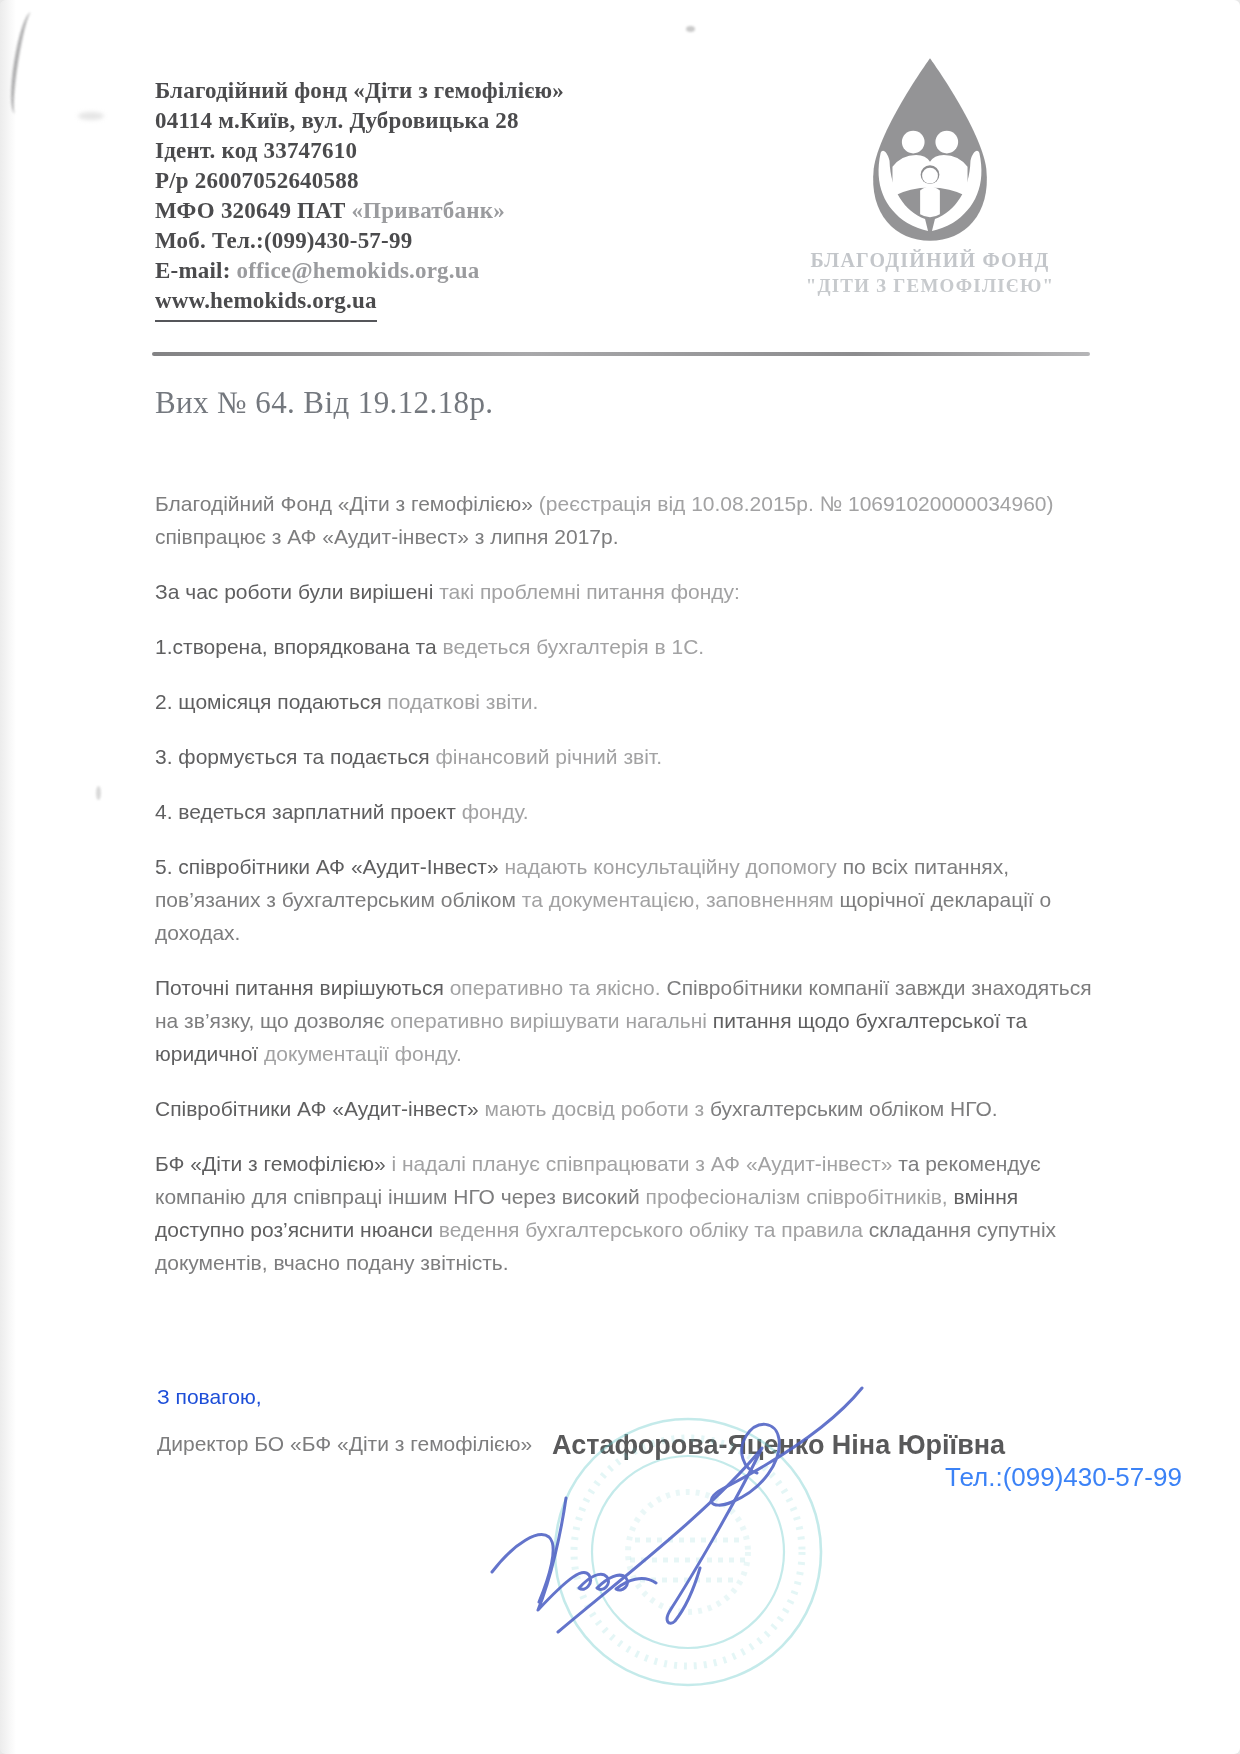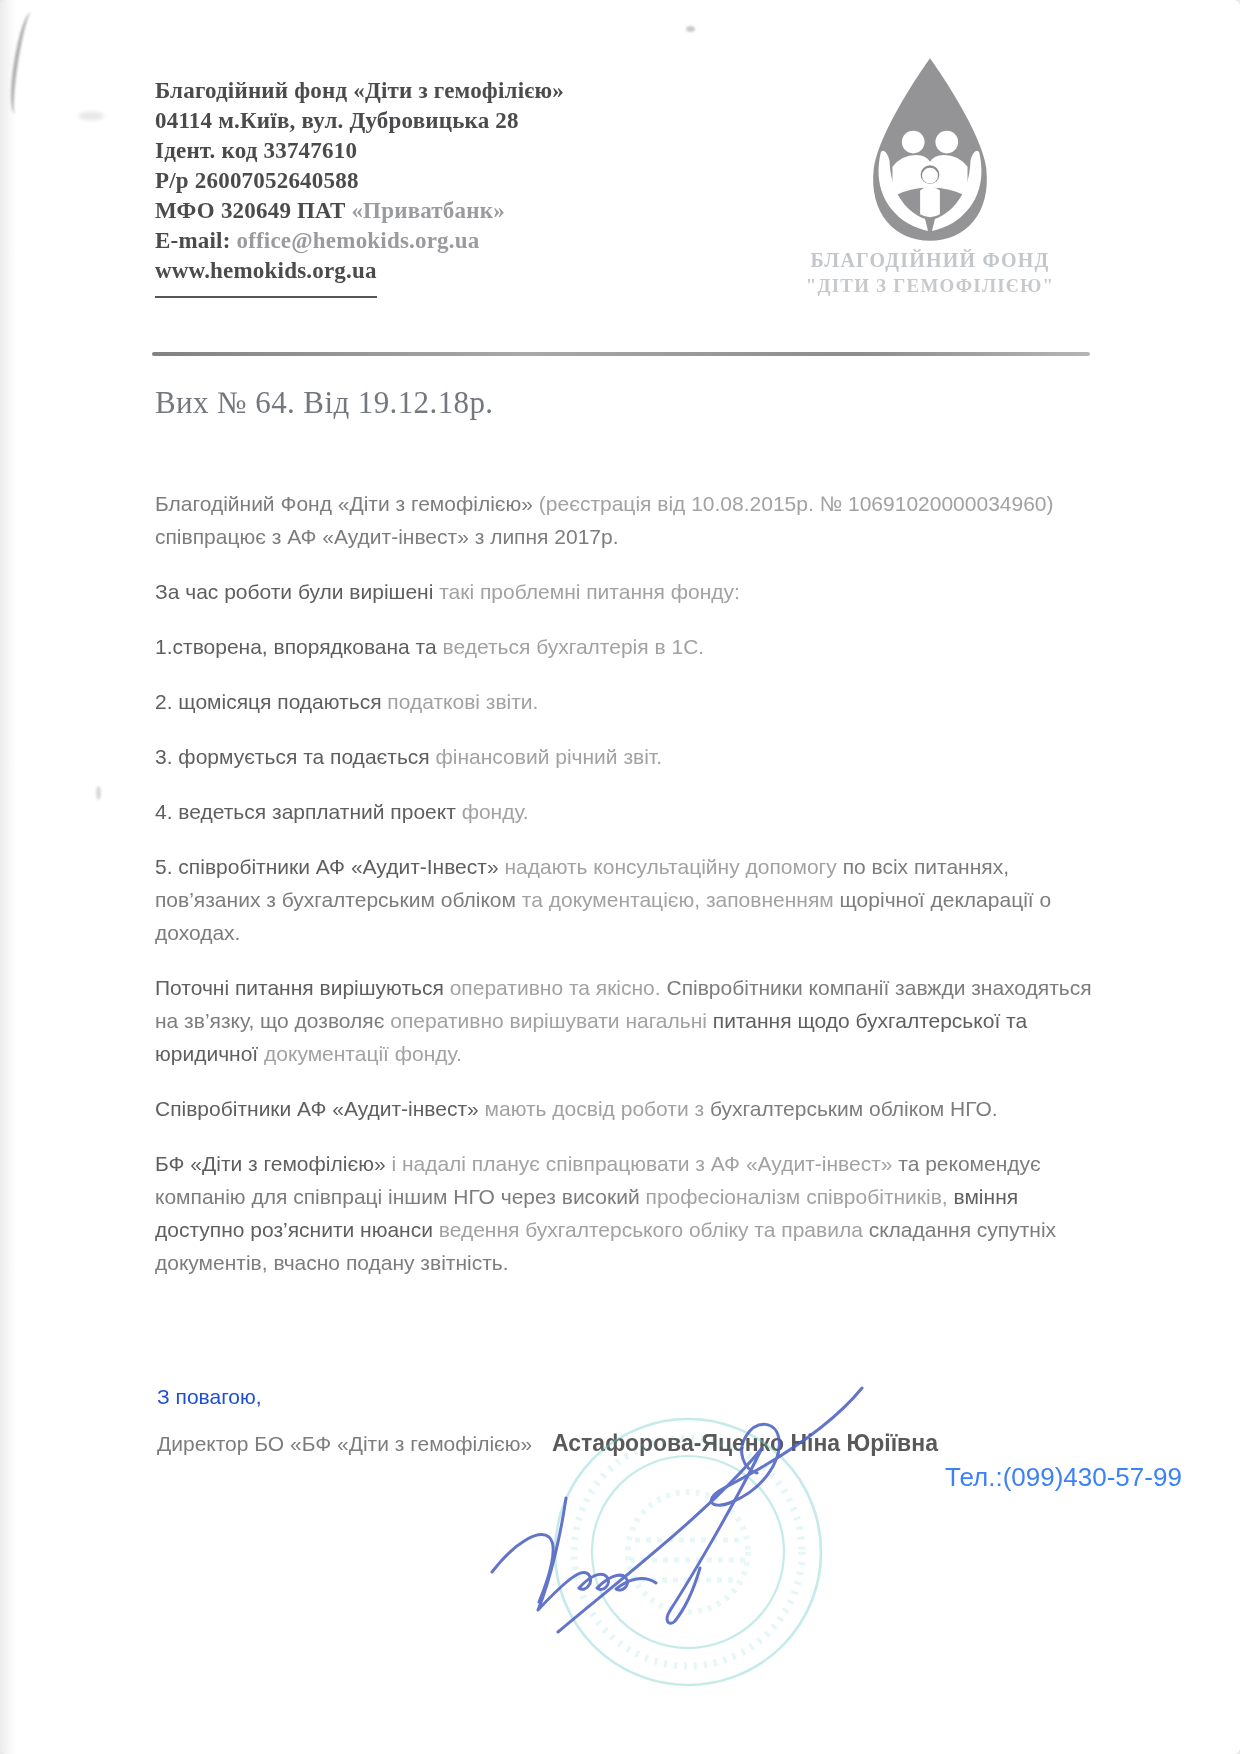--- a/index.html
+++ b/index.html
@@ -18,21 +18,21 @@
   .speck-2{position:absolute;left:96px;top:786px;width:5px;height:14px;background:rgba(170,170,170,.45);
     border-radius:50%;filter:blur(1px);}
   .speck-3{position:absolute;left:78px;top:112px;width:26px;height:8px;background:rgba(190,190,190,.4);
     border-radius:50%;filter:blur(2px);}
 
   
   .letterhead{position:absolute;left:155px;top:76px;
     font-family:"Liberation Serif",serif;font-weight:bold;font-size:23px;line-height:30px;
     color:#4b4b4d;letter-spacing:.2px;}
   .lh-light{color:#9a9b9e;}
-  .lh-site{display:inline-block;border-bottom:2.5px solid #55565a;padding-bottom:10px;}
+  .lh-site{display:inline-block;border-bottom:2.5px solid #55565a;padding-bottom:4px;}
 
   
   .logo{position:absolute;left:780px;top:50px;width:300px;text-align:center;}
   .logo svg{display:block;margin:0 auto;}
   .logo-caption{font-family:"Liberation Serif",serif;font-weight:bold;color:#c3c6ca;
     letter-spacing:1.2px;line-height:25px;}
   .logo-caption .cap1{font-size:20px;display:block;}
   .logo-caption .cap2{font-size:19px;display:block;color:#c7cacd;}
 
   
@@ -48,21 +48,21 @@
   .body-text{position:absolute;left:155px;top:484px;width:950px;
     font-size:21px;line-height:33px;color:#7d7d7d;}
   .body-text p{margin:3px 0 22px 0;}
   .tone-d{color:#5f5f60;}
   .tone-m{color:#7d7d7e;}
   .tone-l{color:#a2a2a3;}
 
   
   .closing{position:absolute;left:157px;top:1385px;font-size:21px;color:#1d4ed8;}
   .signer-title{position:absolute;left:157px;top:1432px;font-size:21px;color:#7d7d7e;}
-  .signer-name{position:absolute;left:552px;top:1430px;font-size:23px;font-weight:bold;color:#59595a;}
+  .signer-name{position:absolute;left:552px;top:1430px;font-size:27px;font-weight:bold;color:#59595a;}
   .contact-phone{position:absolute;left:945px;top:1462px;font-size:26px;color:#3b82f6;}
 
   
   .sign-overlay{position:absolute;left:430px;top:1240px;width:520px;height:480px;pointer-events:none;}
 </style>
 </head>
 <body>
 
 <div class="page">
 
@@ -71,20 +71,21 @@
   <div class="speck-1"></div>
   <div class="speck-2"></div>
   <div class="speck-3"></div>
 
   <div class="letterhead">
     <div>Благодійний фонд «Діти з гемофілією»</div>
     <div>04114 м.Київ, вул. Дубровицька 28</div>
     <div>Ідент. код 33747610</div>
     <div>Р/р 26007052640588</div>
     <div><span>МФО 320649 ПАТ </span><span class="lh-light">«Приватбанк»</span></div>
+    <div>Моб. Тел.:(099)430-57-99</div>
     <div><span>E-mail: </span><span class="lh-light">office@hemokids.org.ua</span></div>
     <div><span class="lh-site">www.hemokids.org.ua</span></div>
   </div>
 
   <div class="logo">
     <svg width="158" height="198" viewBox="0 0 160 200">
       <path d="M80,8 C80,8 28,80 23,120 C18,166 45,193 80,193 C115,193 142,166 137,120 C132,80 80,8 80,8 Z" fill="#8e8e90" opacity="0.95"></path>
 
       <circle cx="63" cy="93" r="11.5" fill="#ffffff"></circle>
       <circle cx="97" cy="93" r="11.5" fill="#ffffff"></circle>

